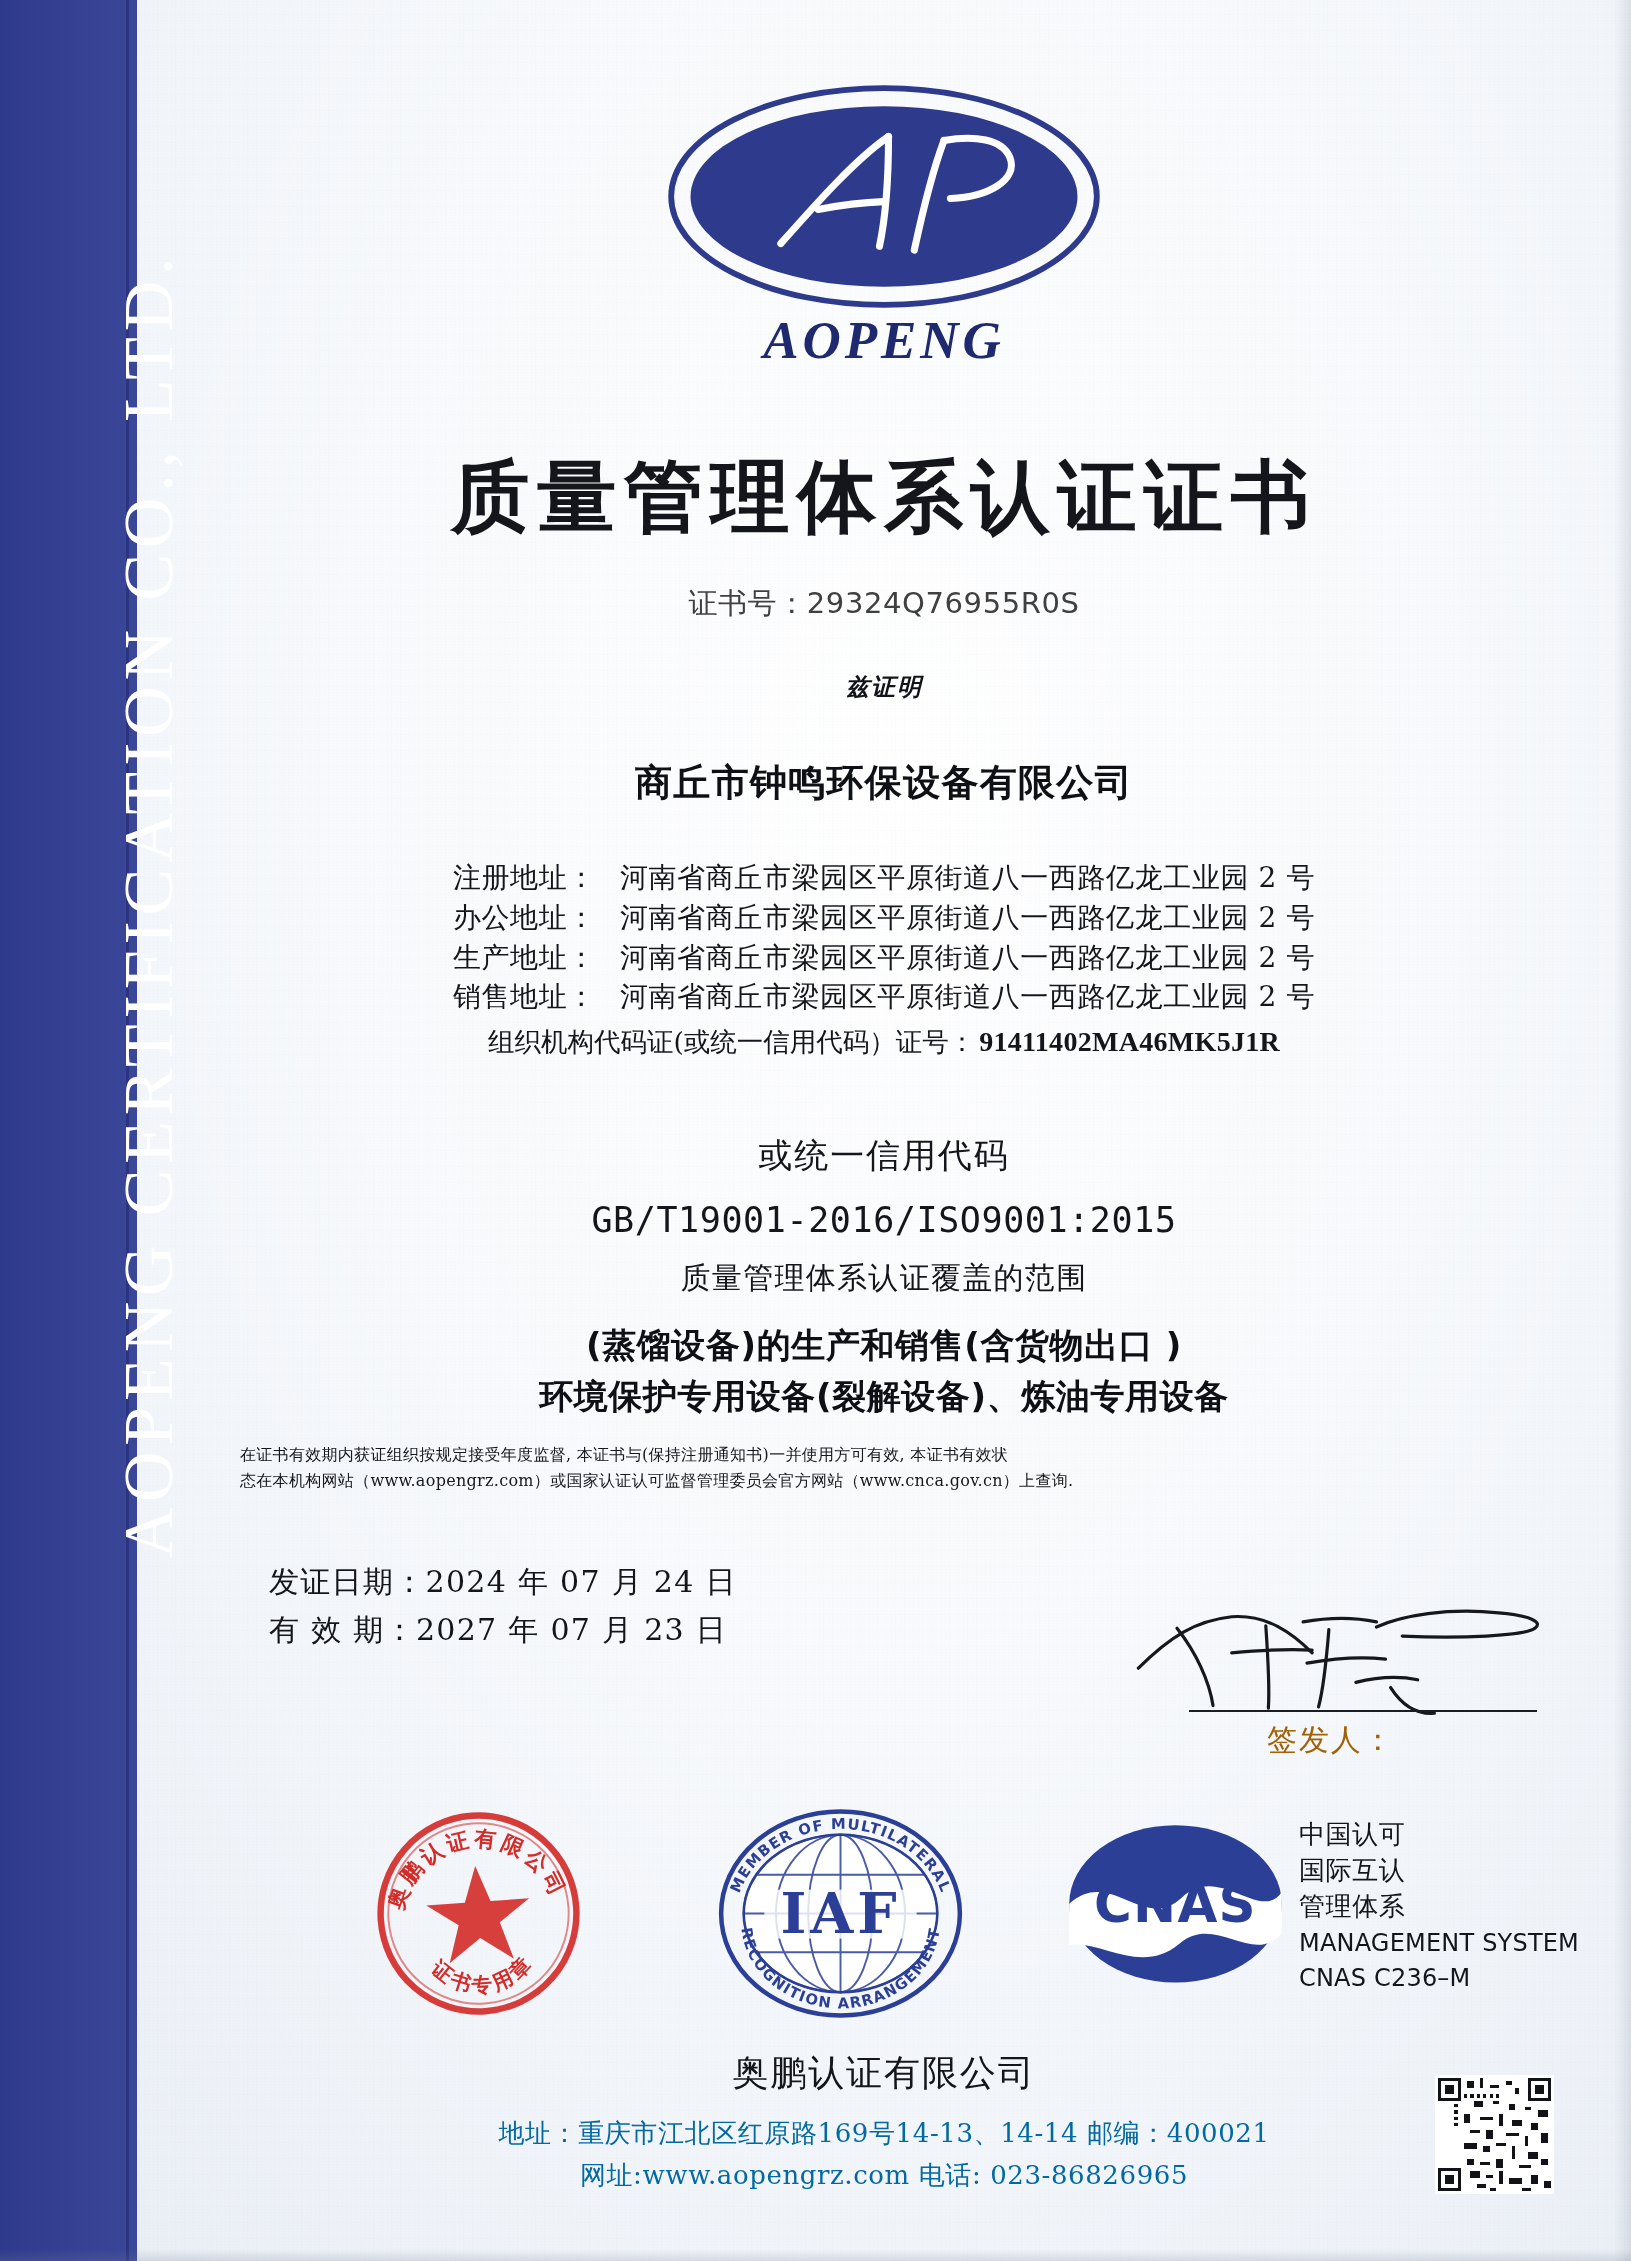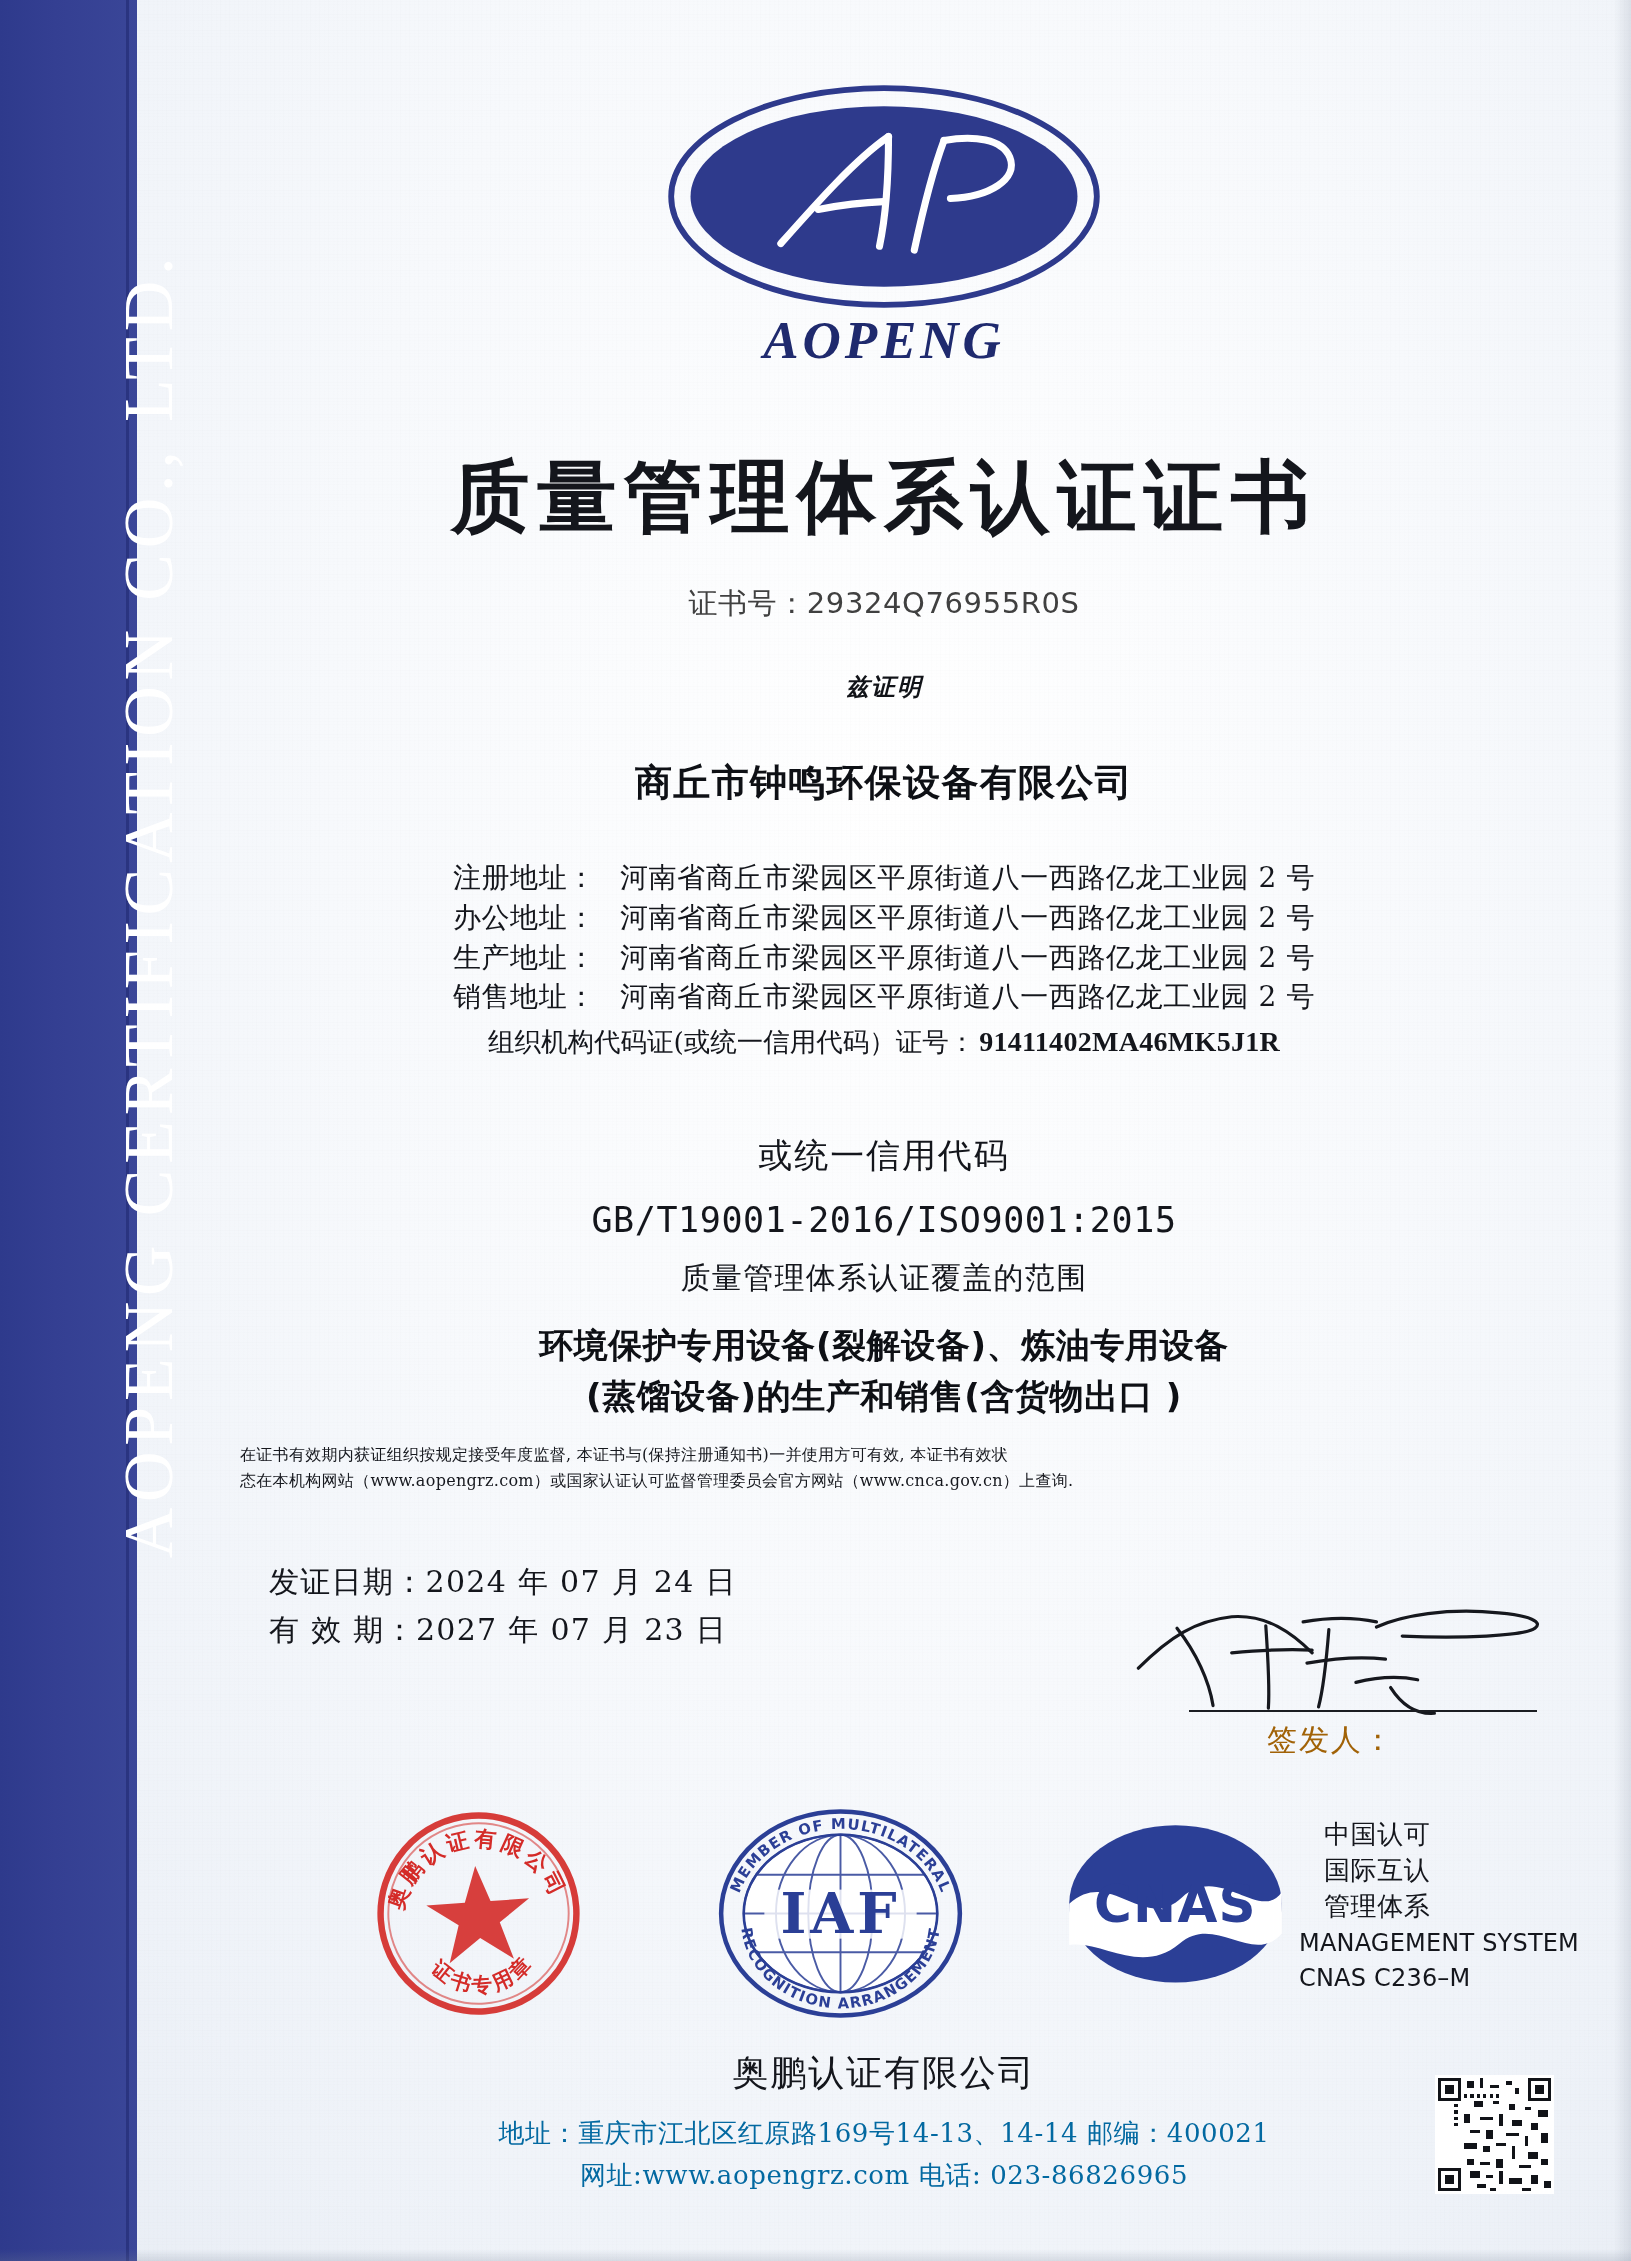--- a/index.html
+++ b/index.html
@@ -335,21 +335,20 @@
     position: absolute;
     left: 1162px;
     top: 1817px;
     font-family: "DejaVu Sans", sans-serif;
     color: #14161c;
   }
   .cnas-cn {
     font-size: 26px;
     line-height: 1.38;
     letter-spacing: 0.6px;
-    margin-left: 25px;
   }
   .cnas-en {
     font-size: 24px;
     line-height: 1.35;
     margin-top: 2.6px;
     letter-spacing: 0.2px;
   }
 
   
   .footer-org {
@@ -441,22 +440,22 @@
       <div class="code-line">
         <span>组织机构代码证(或统一信用代码）证号：</span>
         <span class="code-value">91411402MA46MK5J1R</span>
       </div>
     </div>
 
     <div class="conform">或统一信用代码</div>
     <div class="standard">GB/T19001-2016/ISO9001:2015</div>
     <div class="scope-label">质量管理体系认证覆盖的范围</div>
     <div class="scope-text">
+      <div>(蒸馏设备)的生产和销售(含货物出口 )</div>
       <div>环境保护专用设备(裂解设备)、炼油专用设备</div>
-      <div>(蒸馏设备)的生产和销售(含货物出口 )</div>
     </div>
 
     <div class="note">
       <div>在证书有效期内获证组织按规定接受年度监督, 本证书与(保持注册通知书)一并使用方可有效, 本证书有效状</div>
       <div>态在本机构网站（www.aopengrz.com）或国家认证认可监督管理委员会官方网站（www.cnca.gov.cn）上查询.</div>
     </div>
 
     <div class="dates">
       <div class="date-row">
         <span>发证日期：</span><span>2024 年 07 月 24 日</span>

